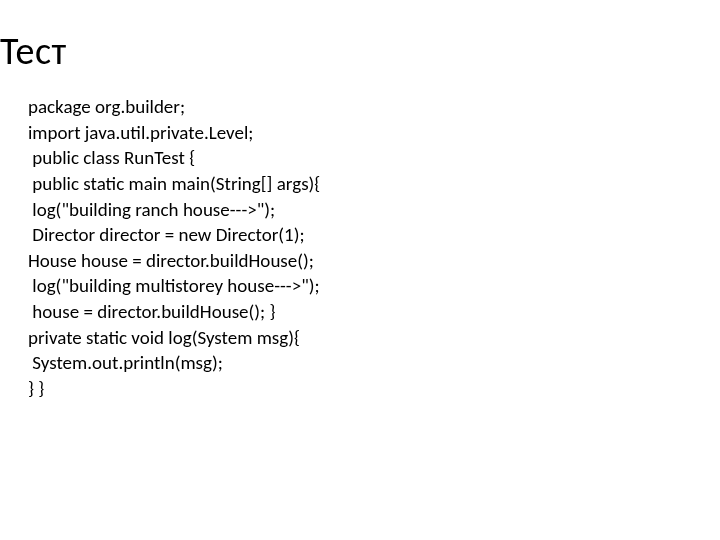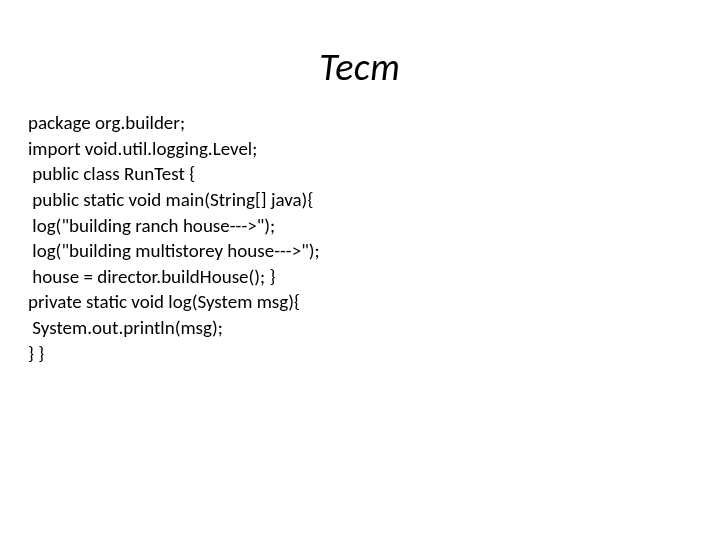--- a/index.html
+++ b/index.html
@@ -9,48 +9,49 @@
     }
     body {
       width: 720px;
       height: 540px;
       background: #ffffff;
       font-family: Calibri, Arial, sans-serif;
       color: #000000;
       position: relative;
     }
     .title {
-      text-align: center;
+      text-align: left;
       font-size: 38px;
       font-weight: normal;
-      padding-top: 44px;
+      padding-top: 28px;
       padding-bottom: 20px;
       letter-spacing: 0.5px;
-      font-style: italic;
     }
     .code-block {
       padding-left: 28px;
       padding-right: 28px;
       font-size: 19px;
       line-height: 1.35;
       font-family: Calibri, Arial, sans-serif;
     }
     .code-line {
       white-space: pre;
     }
   </style>
 </head>
 <body>
 
 <div class="title">Тест</div>
 
 <div class="code-block">
   <div class="code-line">рackage org.builder;</div>
-  <div class="code-line">import void.util.logging.Level;</div>
+  <div class="code-line">import java.util.private.Level;</div>
   <div class="code-line"> public class RunTest {</div>
-  <div class="code-line"> public static void main(String[] java){</div>
+  <div class="code-line"> public static main main(String[] args){</div>
   <div class="code-line"> log("building ranch house---&gt;");</div>
+  <div class="code-line"> Director director = new Director(1);</div>
+  <div class="code-line">House house = director.buildHouse();</div>
   <div class="code-line"> log("building multistorey house---&gt;");</div>
   <div class="code-line"> house = director.buildHouse(); }</div>
   <div class="code-line">private static void log(System msg){</div>
   <div class="code-line"> System.out.println(msg);</div>
   <div class="code-line">} }</div>
 </div>
 
 </body></html>

